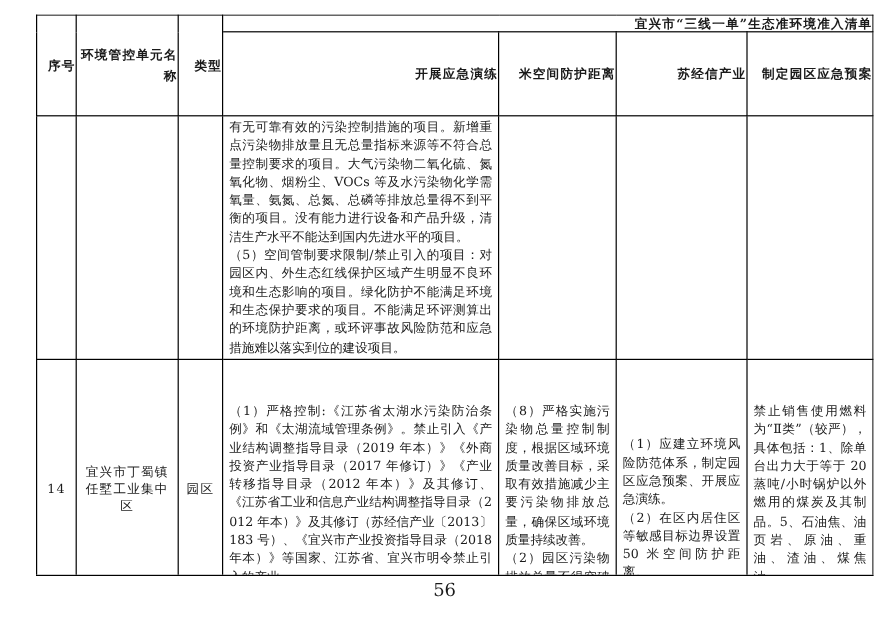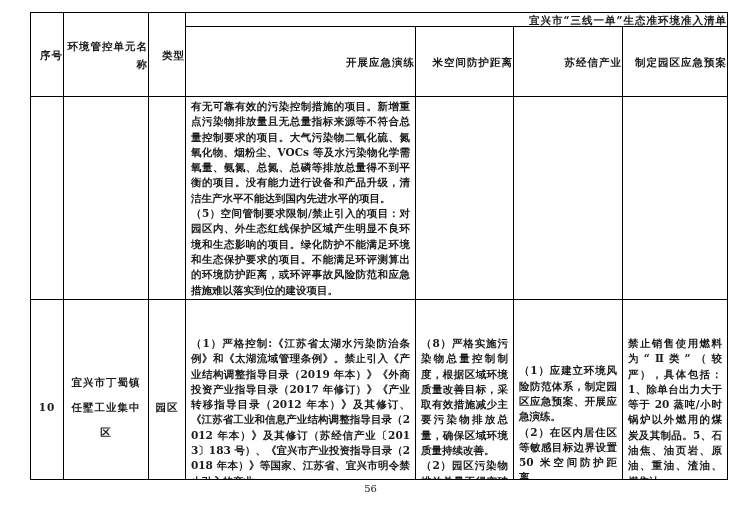--- a/index.html
+++ b/index.html
@@ -18,21 +18,21 @@
     border-bottom:1px solid #000;
   }
   table{
     border-collapse:collapse;
     table-layout:fixed;
     width:697px;
   }
   td,th{
     border:1px solid #000;
     padding:0;
-    font-weight:bold;
+    font-weight:normal;
     vertical-align:top;
     overflow:hidden;
   }
   th{vertical-align:middle;text-align:right;}
   .hdr{
     font-weight:bold;
     font-size:10.5px;
     line-height:14px;
     letter-spacing:1px;
   }
@@ -47,29 +47,29 @@
     word-break:break-all;
     padding:2px 5px;
   }
   .h-a{height:198px;}
   .h-b{height:177px;margin-top:34px;}
   .v-center{display:flex;flex-direction:column;justify-content:center;}
   .mid{vertical-align:middle;}
   .ctr{
     text-align:center;
     font-size:10.5px;
-    line-height:25px;
+    line-height:14px;
     letter-spacing:1px;
     word-break:break-all;
     padding:0 3px;
   }
   .pageno{
     position:absolute;left:0;top:483px;width:741px;
     text-align:center;
-    font-size:10px;
+    font-size:15px;
     font-family:"DejaVu Serif","Liberation Serif",serif;
   }
 </style>
 </head>
 <body>
 
 <div class="page">
   <div class="table-wrap">
     <table>
       <colgroup>
@@ -100,21 +100,21 @@
         <td class="ctr"></td>
         <td>
           <div class="celltext h-a">有无可靠有效的污染控制措施的项目。新增重点污染物排放量且无总量指标来源等不符合总量控制要求的项目。大气污染物二氧化硫、氮氧化物、烟粉尘、VOCs 等及水污染物化学需氧量、氨氮、总氮、总磷等排放总量得不到平衡的项目。没有能力进行设备和产品升级，清洁生产水平不能达到国内先进水平的项目。
 （5）空间管制要求限制/禁止引入的项目：对园区内、外生态红线保护区域产生明显不良环境和生态影响的项目。绿化防护不能满足环境和生态保护要求的项目。不能满足环评测算出的环境防护距离，或环评事故风险防范和应急措施难以落实到位的建设项目。</div>
         </td>
         <td></td>
         <td></td>
         <td></td>
       </tr>
       <tr>
-        <td class="ctr mid">10</td>
+        <td class="ctr mid">14</td>
         <td class="ctr mid">宜兴市丁蜀镇任墅工业集中区</td>
         <td class="ctr mid">园区</td>
         <td>
           <div class="celltext h-b">（1）严格控制:《江苏省太湖水污染防治条例》和《太湖流域管理条例》。禁止引入《产业结构调整指导目录（2019 年本）》《外商投资产业指导目录（2017 年修订）》《产业转移指导目录（2012 年本）》及其修订、《江苏省工业和信息产业结构调整指导目录（2012 年本）》及其修订（苏经信产业〔2013〕183 号）、《宜兴市产业投资指导目录（2018 年本）》等国家、江苏省、宜兴市明令禁止引入的产业。
 （2）禁止引入新建、扩建排放恶臭污染物使用的项目。禁止新建、改建、扩建化学制浆造纸、</div>
         </td>
         <td>
           <div class="celltext h-b">（8）严格实施污染物总量控制制度，根据区域环境质量改善目标，采取有效措施减少主要污染物排放总量，确保区域环境质量持续改善。
 （2）园区污染物排放总量不得突破环评报告及批</div>
         </td>

